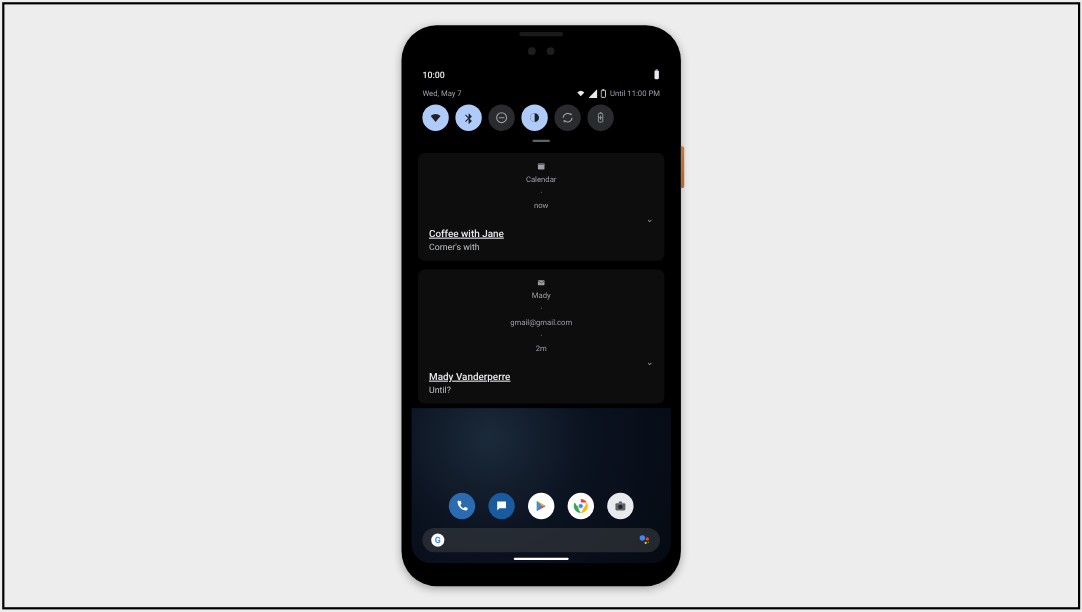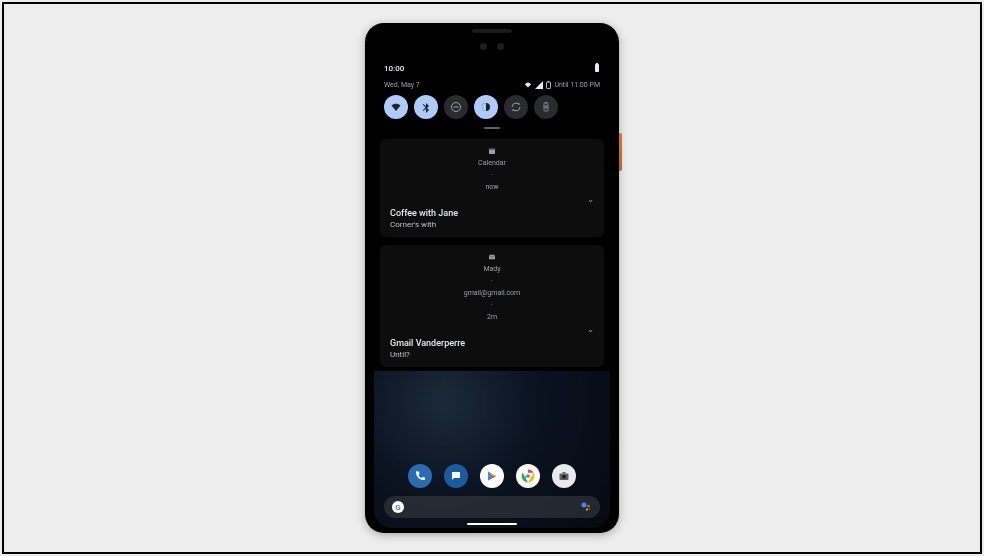--- a/index.html
+++ b/index.html
@@ -15,22 +15,22 @@
   }
   .frame {
     position: absolute;
     inset: 2px;
     border: 2px solid #000;
   }
   .phone {
     width: 254px;
     height: 510px;
     background: #000;
-    border-radius: 19px;
-    padding: 10px 9px 1px 9px;
+    border-radius: 32px;
+    padding: 10px 9px 17px 9px;
     position: relative;
     box-shadow: 0 2px 8px rgba(0,0,0,0.3);
   }
   .phone::before {
     content: "";
     position: absolute;
     top: 6px; left: 50%;
     transform: translateX(-50%);
     width: 40px; height: 4px;
     background: #1a1a1a;
@@ -120,21 +120,21 @@
     display: flex;
     align-items: center;
     gap: 4px;
     font-size: 7px;
     color: #9aa0a6;
     margin-bottom: 4px;
     flex-direction: column;
   }
   .notif-head .sep::before { content: "·"; margin: 0 2px; }
   .notif-head .expand { margin-left: auto; font-size: 8px; }
-  .notif-title { font-size: 9px; font-weight: 500; }
+  .notif-title { font-size: 9px; font-weight: 500; text-decoration: underline; }
   .notif-body  { font-size: 8px; color: #bdc1c6; margin-top: 2px; }
   .wallpaper {
     flex: 1;
     background: radial-gradient(circle at 30% 20%, #1b2a3a 0%, #0b1220 45%, #050a12 100%);
     position: relative;
   }
   .dock {
     position: absolute;
     bottom: 40px;
     left: 0; right: 0;
@@ -286,21 +286,21 @@
             <rect x="3" y="5" width="18" height="14" rx="2" fill="#9aa0a6"></rect>
             <path d="M3 7l9 6 9-6" stroke="#202124" stroke-width="1.5" fill="none"></path>
           </svg>
         <span>Mady</span>
         <span class="sep"></span>
         <span>gmail@gmail.com</span>
         <span class="sep"></span>
         <span>2m</span>
         <span class="expand">⌄</span>
       </div>
-      <div class="notif-title">Gmail Vanderperre</div>
+      <div class="notif-title">Mady Vanderperre</div>
       <div class="notif-body">Until?</div>
     </div>
 
     <div class="wallpaper">
       <div class="dock">
         <div class="app-icon" style="background:#2b6cb0">
           <svg width="12" height="12" viewBox="0 0 24 24">
               <path fill="#fff" d="M6 2c-1 0-2 1-2 2 0 9 7 16 16 16 1 0 2-1 2-2v-3l-5-1-2 2c-3-1-5-3-6-6l2-2-1-5H6z"></path>
             </svg>
         </div>

